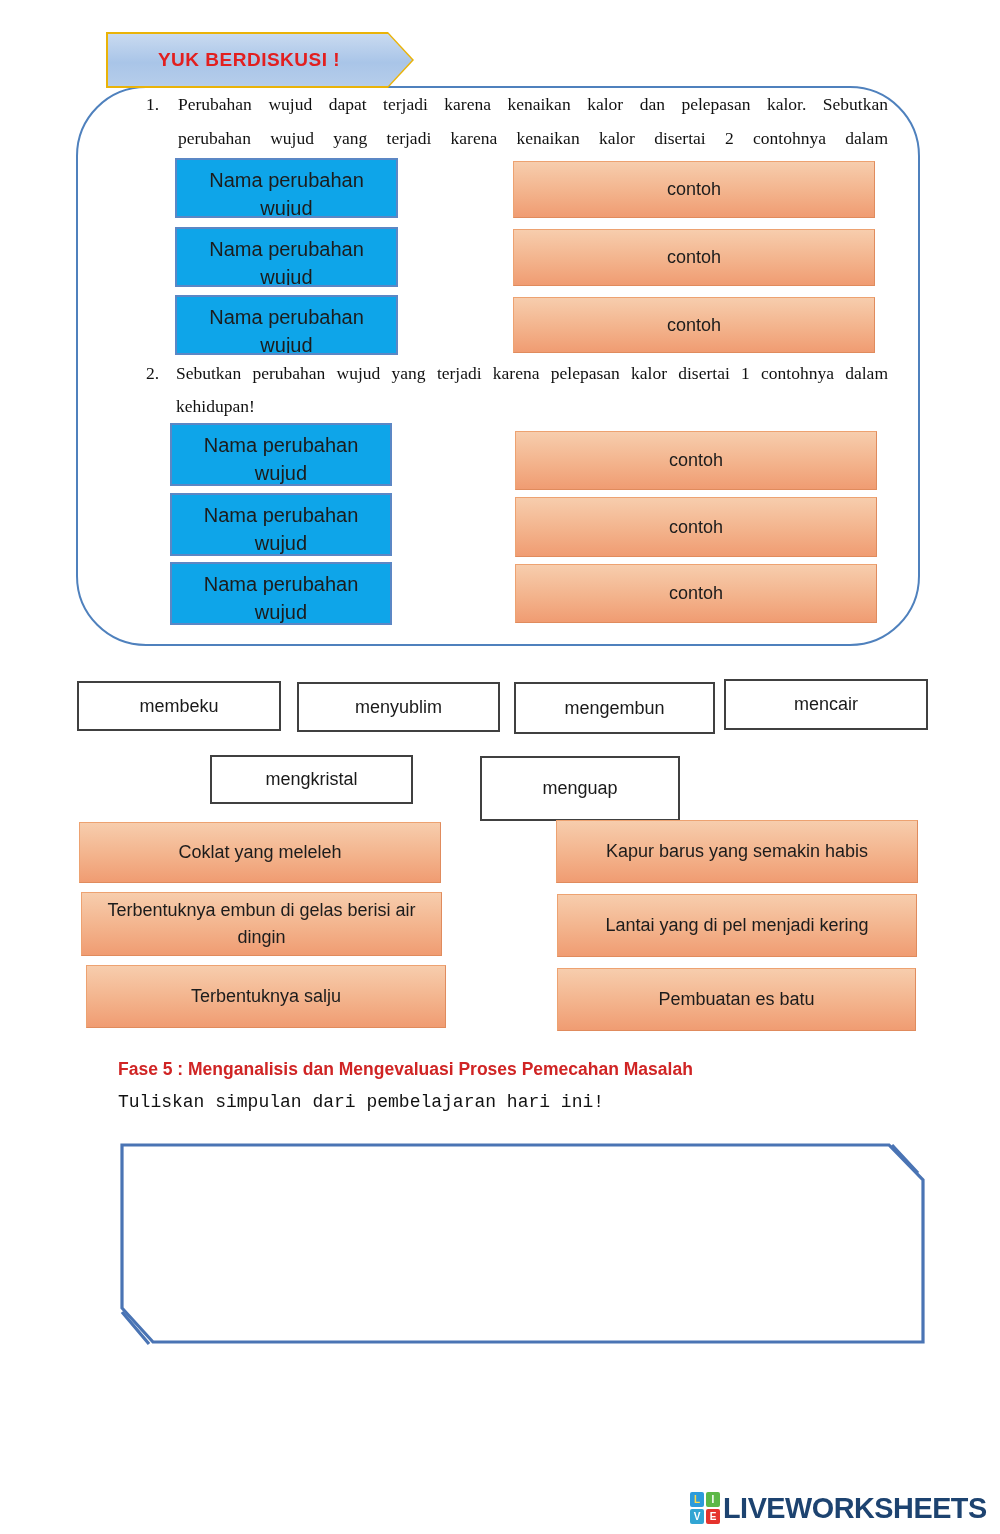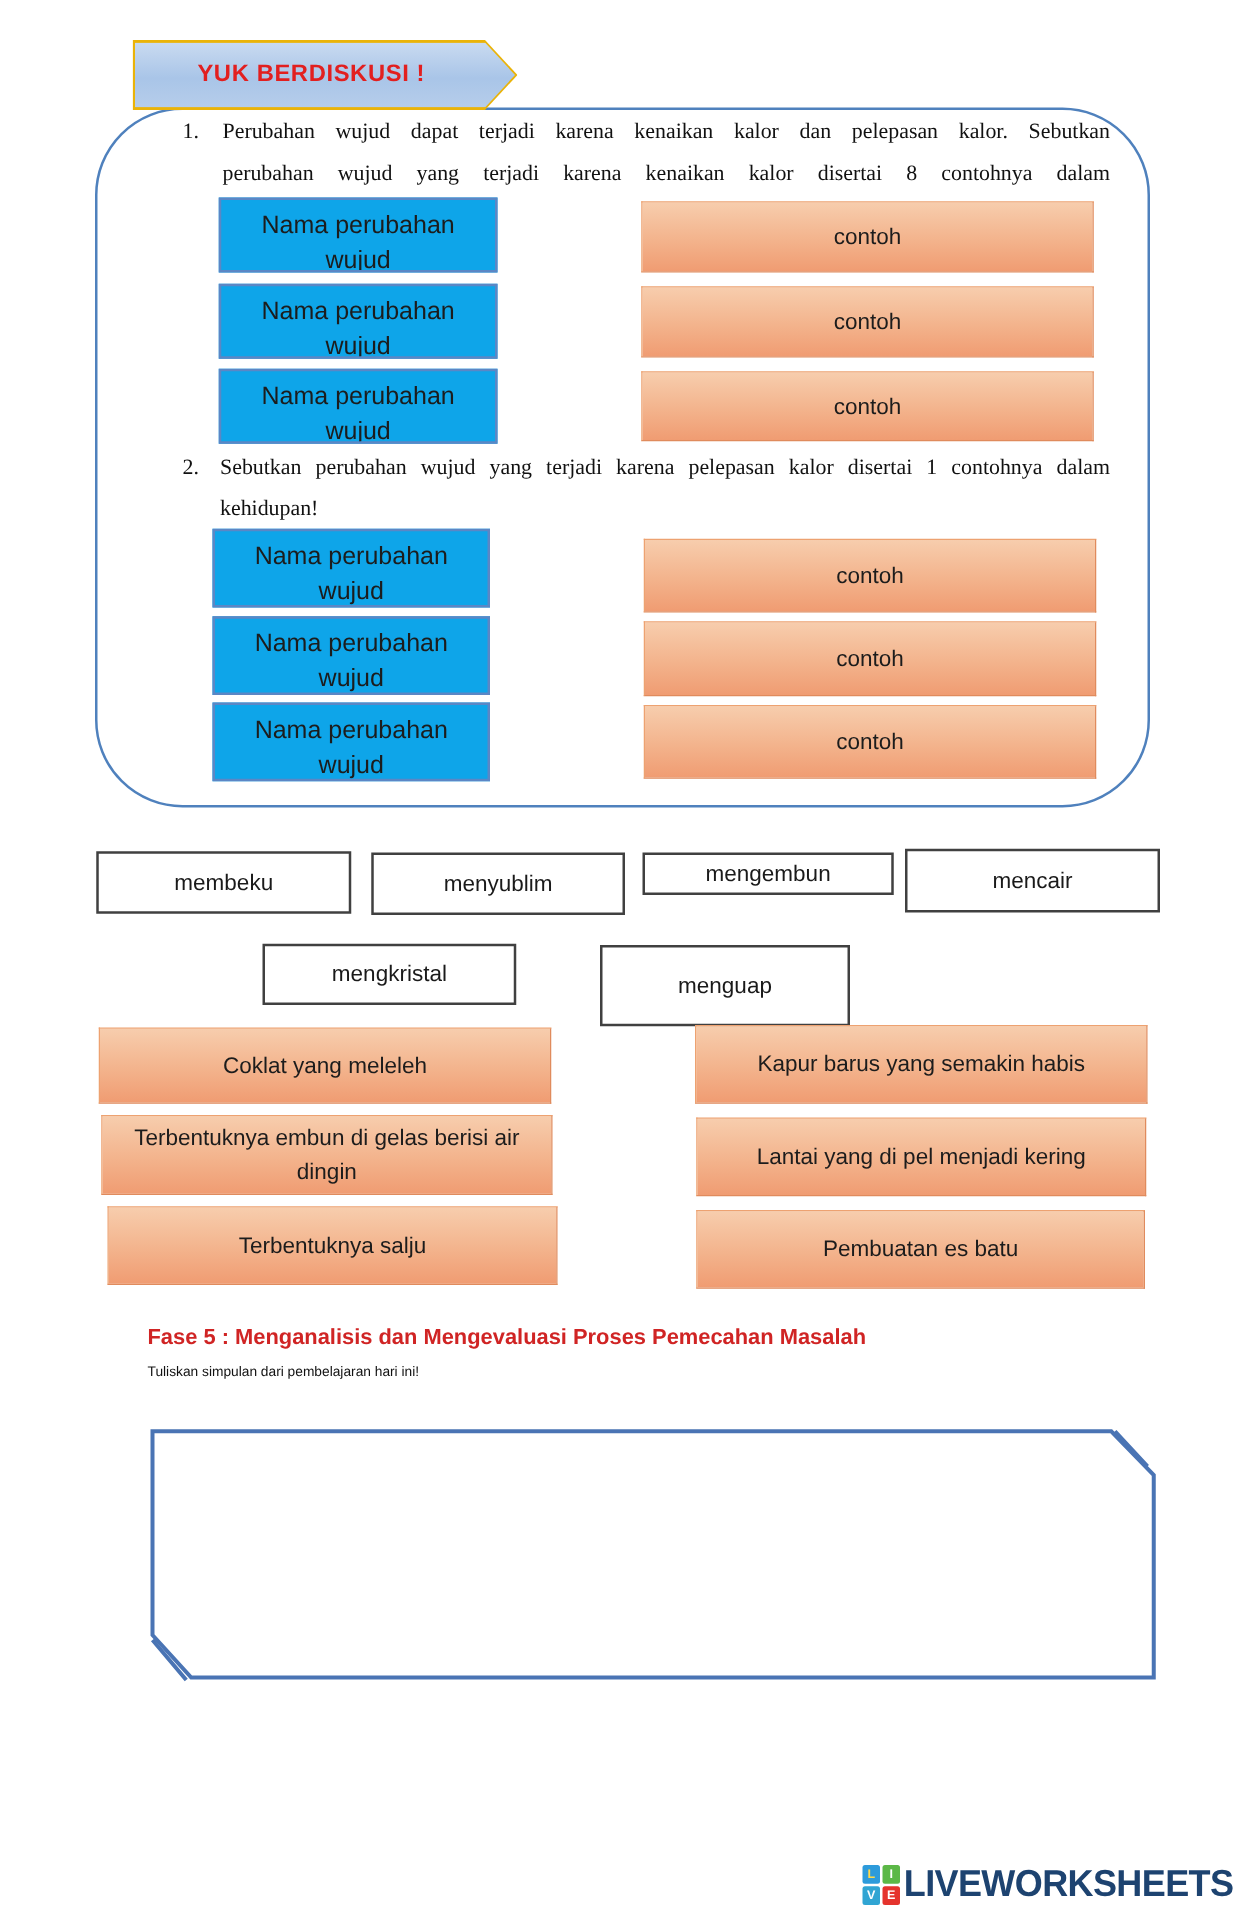--- a/index.html
+++ b/index.html
@@ -41,22 +41,22 @@
         font-size:18px;color:#1c1c1c;}
   .card{line-height:27px;padding:2px 14px;}
 
   
   .wchip{position:absolute;background:#ffffff;border:2px solid #404040;box-sizing:border-box;
         display:flex;align-items:center;justify-content:center;font-size:18px;z-index:2;}
 
   
   .phase-heading{position:absolute;left:118px;top:1059px;font-weight:bold;font-size:17.5px;
         color:#d02424;}
-  .phase-instruction{position:absolute;left:118px;top:1092px;font-family:Liberation Sans, sans-serif;
-        font-size:11px;color:#111;}
+  .phase-instruction{position:absolute;left:118px;top:1092px;font-family:Liberation Mono, monospace;
+        font-size:18px;color:#111;}
 
   
   .conclusion{position:absolute;left:100px;top:1120px;width:860px;height:240px;z-index:1;}
 
   
   .logo{position:absolute;left:690px;top:1491px;display:flex;align-items:center;z-index:2;}
   .logo-tiles{display:grid;grid-template-columns:14px 14px;grid-template-rows:15px 15px;
         gap:2px;margin-right:3px;}
   .tile{border-radius:2px;display:flex;align-items:center;justify-content:center;
         font-size:10px;font-weight:bold;color:#ffffff;line-height:1;}
@@ -75,21 +75,21 @@
   <div class="banner">
     <div class="banner-inner">
       <span class="banner-label">YUK BERDISKUSI !</span>
     </div>
   </div>
 
   <div class="frame"></div>
 
   <div class="serif qnum" style="left:146px;top:94px;">1.</div>
   <div class="serif qline jline" style="left:178px;top:94px;">Perubahan wujud dapat terjadi karena kenaikan kalor dan pelepasan kalor. Sebutkan</div>
-  <div class="serif qline jline" style="left:178px;top:128px;">perubahan wujud yang terjadi karena kenaikan kalor disertai 8 contohnya dalam</div>
+  <div class="serif qline jline" style="left:178px;top:128px;">perubahan wujud yang terjadi karena kenaikan kalor disertai 2 contohnya dalam</div>
 
   <div class="nbox" style="left:175px;top:158px;width:223px;height:60px;">
       <span class="nbox-text">Nama perubahan wujud</span>
     </div>
   <div class="nbox" style="left:175px;top:227px;width:223px;height:60px;">
       <span class="nbox-text">Nama perubahan wujud</span>
     </div>
   <div class="nbox" style="left:175px;top:295px;width:223px;height:60px;">
       <span class="nbox-text">Nama perubahan wujud</span>
     </div>
@@ -123,21 +123,21 @@
     </div>
   <div class="obox" style="left:515px;top:497px;width:362px;height:60px;">
       <span>contoh</span>
     </div>
   <div class="obox" style="left:515px;top:564px;width:362px;height:59px;">
       <span>contoh</span>
     </div>
 
   <div class="wchip" style="left:77px;top:681px;width:204px;height:50px;">membeku</div>
   <div class="wchip" style="left:297px;top:682px;width:203px;height:50px;">menyublim</div>
-  <div class="wchip" style="left:514px;top:682px;width:201px;height:34px;">mengembun</div>
+  <div class="wchip" style="left:514px;top:682px;width:201px;height:52px;">mengembun</div>
   <div class="wchip" style="left:724px;top:679px;width:204px;height:51px;">mencair</div>
   <div class="wchip" style="left:210px;top:755px;width:203px;height:49px;">mengkristal</div>
   <div class="wchip" style="left:480px;top:756px;width:200px;height:65px;text-align:center;">menguap</div>
 
   <div class="card" style="left:79px;top:822px;width:362px;height:61px;">Coklat yang meleleh</div>
   <div class="card" style="left:556px;top:820px;width:362px;height:63px;">Kapur barus yang semakin habis</div>
   <div class="card" style="left:81px;top:892px;width:361px;height:64px;">Terbentuknya embun di gelas berisi air dingin</div>
   <div class="card" style="left:557px;top:894px;width:360px;height:63px;">Lantai yang di pel menjadi kering</div>
   <div class="card" style="left:86px;top:965px;width:360px;height:63px;">Terbentuknya salju</div>
   <div class="card" style="left:557px;top:968px;width:359px;height:63px;">Pembuatan es batu</div>

